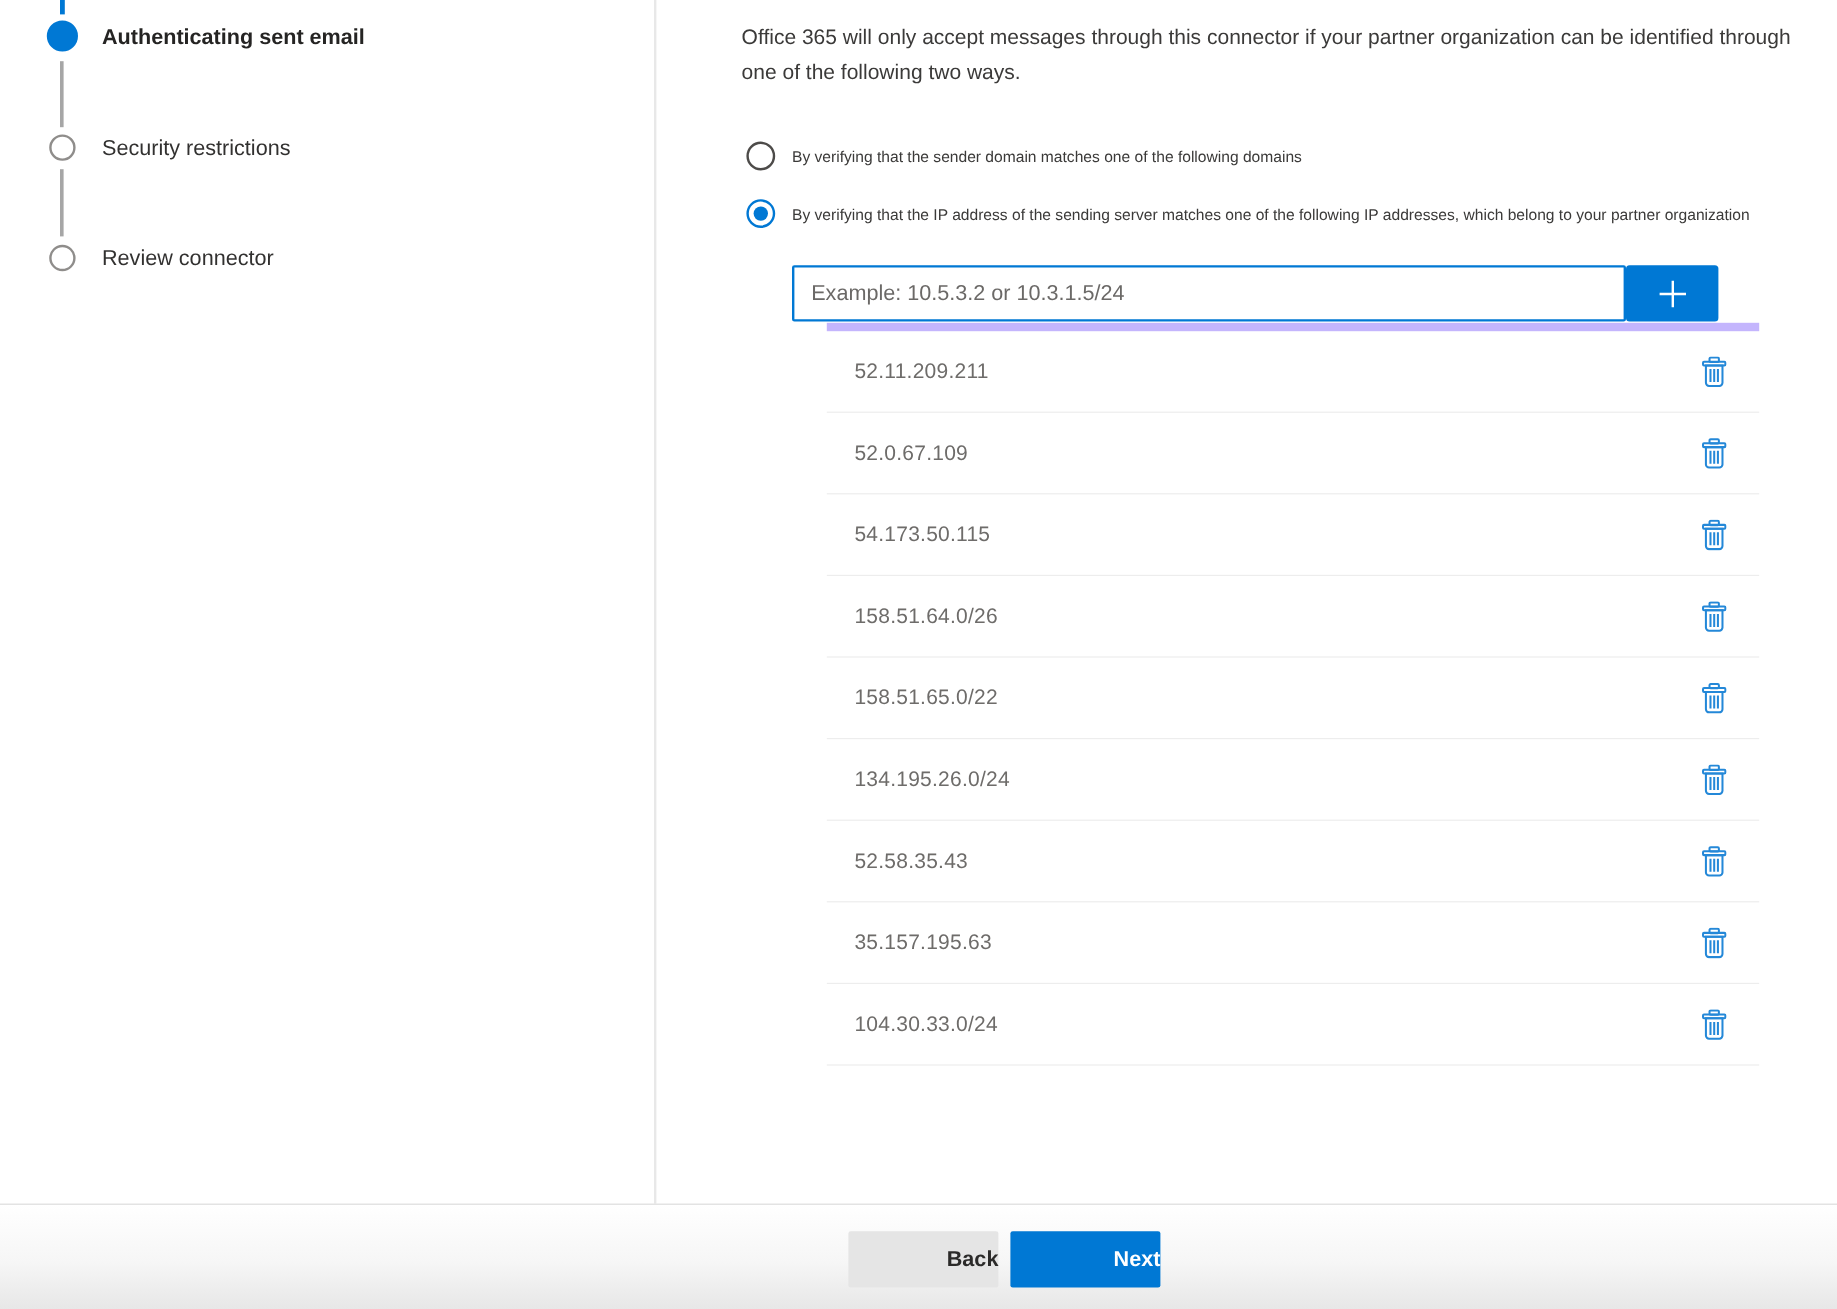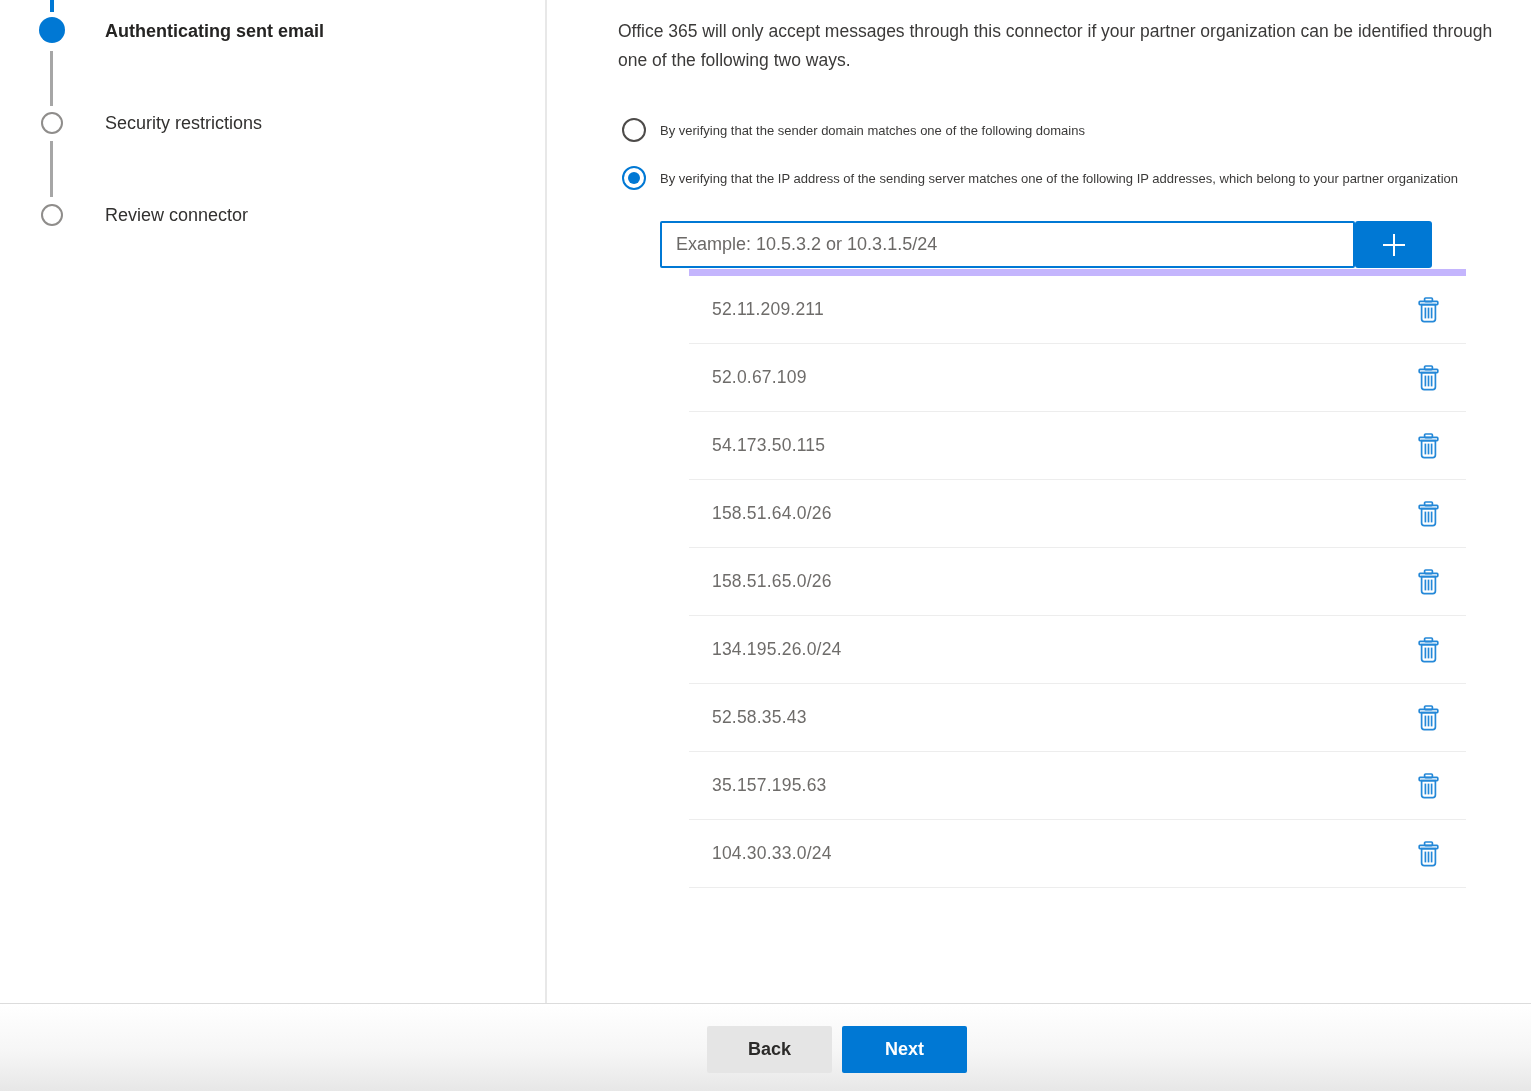--- a/index.html
+++ b/index.html
@@ -35,21 +35,21 @@
   .step-circle.current {
     left: 39px; top: 17px; width: 26px; height: 26px; background: #0078d4;
   }
   .step-circle.upcoming {
     width: 22px; height: 22px; border: 2.5px solid #8f8d8b;
   }
   .step-circle.c2 { left: 41px; top: 112px; }
   .step-circle.c3 { left: 41px; top: 204px; }
   .step-label {
     position: absolute; left: 85px; font-size: 18px; color: #323130;
-    white-space: nowrap; line-height: 24px; margin-left: 20px;
+    white-space: nowrap; line-height: 24px;
   }
   .step-label.lab1 { top: 19px; font-weight: bold; color: #252423; }
   .step-label.lab2 { top: 111px; }
   .step-label.lab3 { top: 203px; }
 
   
   .main { position: absolute; left: 0; top: 0; width: 1417px; height: 1003px; }
   .description {
     position: absolute; left: 618px; top: 17px; width: 908px;
     font-size: 17.5px; line-height: 28.5px; color: #3b3a39;
@@ -105,21 +105,21 @@
 
   
   .footer {
     position: absolute; left: 0; top: 1003px; width: 1531px; height: 88px;
     border-top: 1px solid #dcdcdc;
     background: linear-gradient(180deg, #ffffff 0%, #f6f6f6 55%, #e7e7e7 100%);
   }
   .btn {
     position: absolute; top: 22px; height: 47px; border: none; border-radius: 2px;
     font-family: "Liberation Sans", "DejaVu Sans", sans-serif;
-    font-size: 18px; font-weight: bold; cursor: pointer;
+    font-size: 18px; font-weight: bold; cursor: pointer; text-align: right;
   }
   .btn.back { left: 707px; width: 125px; background: #e5e5e5; color: #2b2a29; }
   .btn.next { left: 842px; width: 125px; background: #0078d4; color: #ffffff; }
 </style>
 </head>
 <body>
 
 <div id="screen">
 
   <nav class="stepper">
@@ -223,21 +223,21 @@
               <path d="M3.6 7.6 h13.8 v14.4 a2.6 2.6 0 0 1 -2.6 2.6 h-8.6 a2.6 2.6 0 0 1 -2.6 -2.6 z"></path>
               <line x1="7.4" y1="10.6" x2="7.4" y2="21.4"></line>
               <line x1="10.5" y1="10.6" x2="10.5" y2="21.4"></line>
               <line x1="13.6" y1="10.6" x2="13.6" y2="21.4"></line>
             </g>
           </svg>
         </button>
       </div>
 
       <div class="ip-row">
-        <span class="ip-value">158.51.65.0/26</span>
+        <span class="ip-value">158.51.65.0/22</span>
         <button class="del-btn">
           <svg width="21" height="26" viewBox="0 0 21 26">
             <g stroke="#2488d8" stroke-width="1.7" fill="none">
               <rect x="6.6" y="1" width="7.8" height="3.6" rx="1"></rect>
               <rect x="1.2" y="4.4" width="18.6" height="3.2" rx="0.8"></rect>
               <path d="M3.6 7.6 h13.8 v14.4 a2.6 2.6 0 0 1 -2.6 2.6 h-8.6 a2.6 2.6 0 0 1 -2.6 -2.6 z"></path>
               <line x1="7.4" y1="10.6" x2="7.4" y2="21.4"></line>
               <line x1="10.5" y1="10.6" x2="10.5" y2="21.4"></line>
               <line x1="13.6" y1="10.6" x2="13.6" y2="21.4"></line>
             </g>

